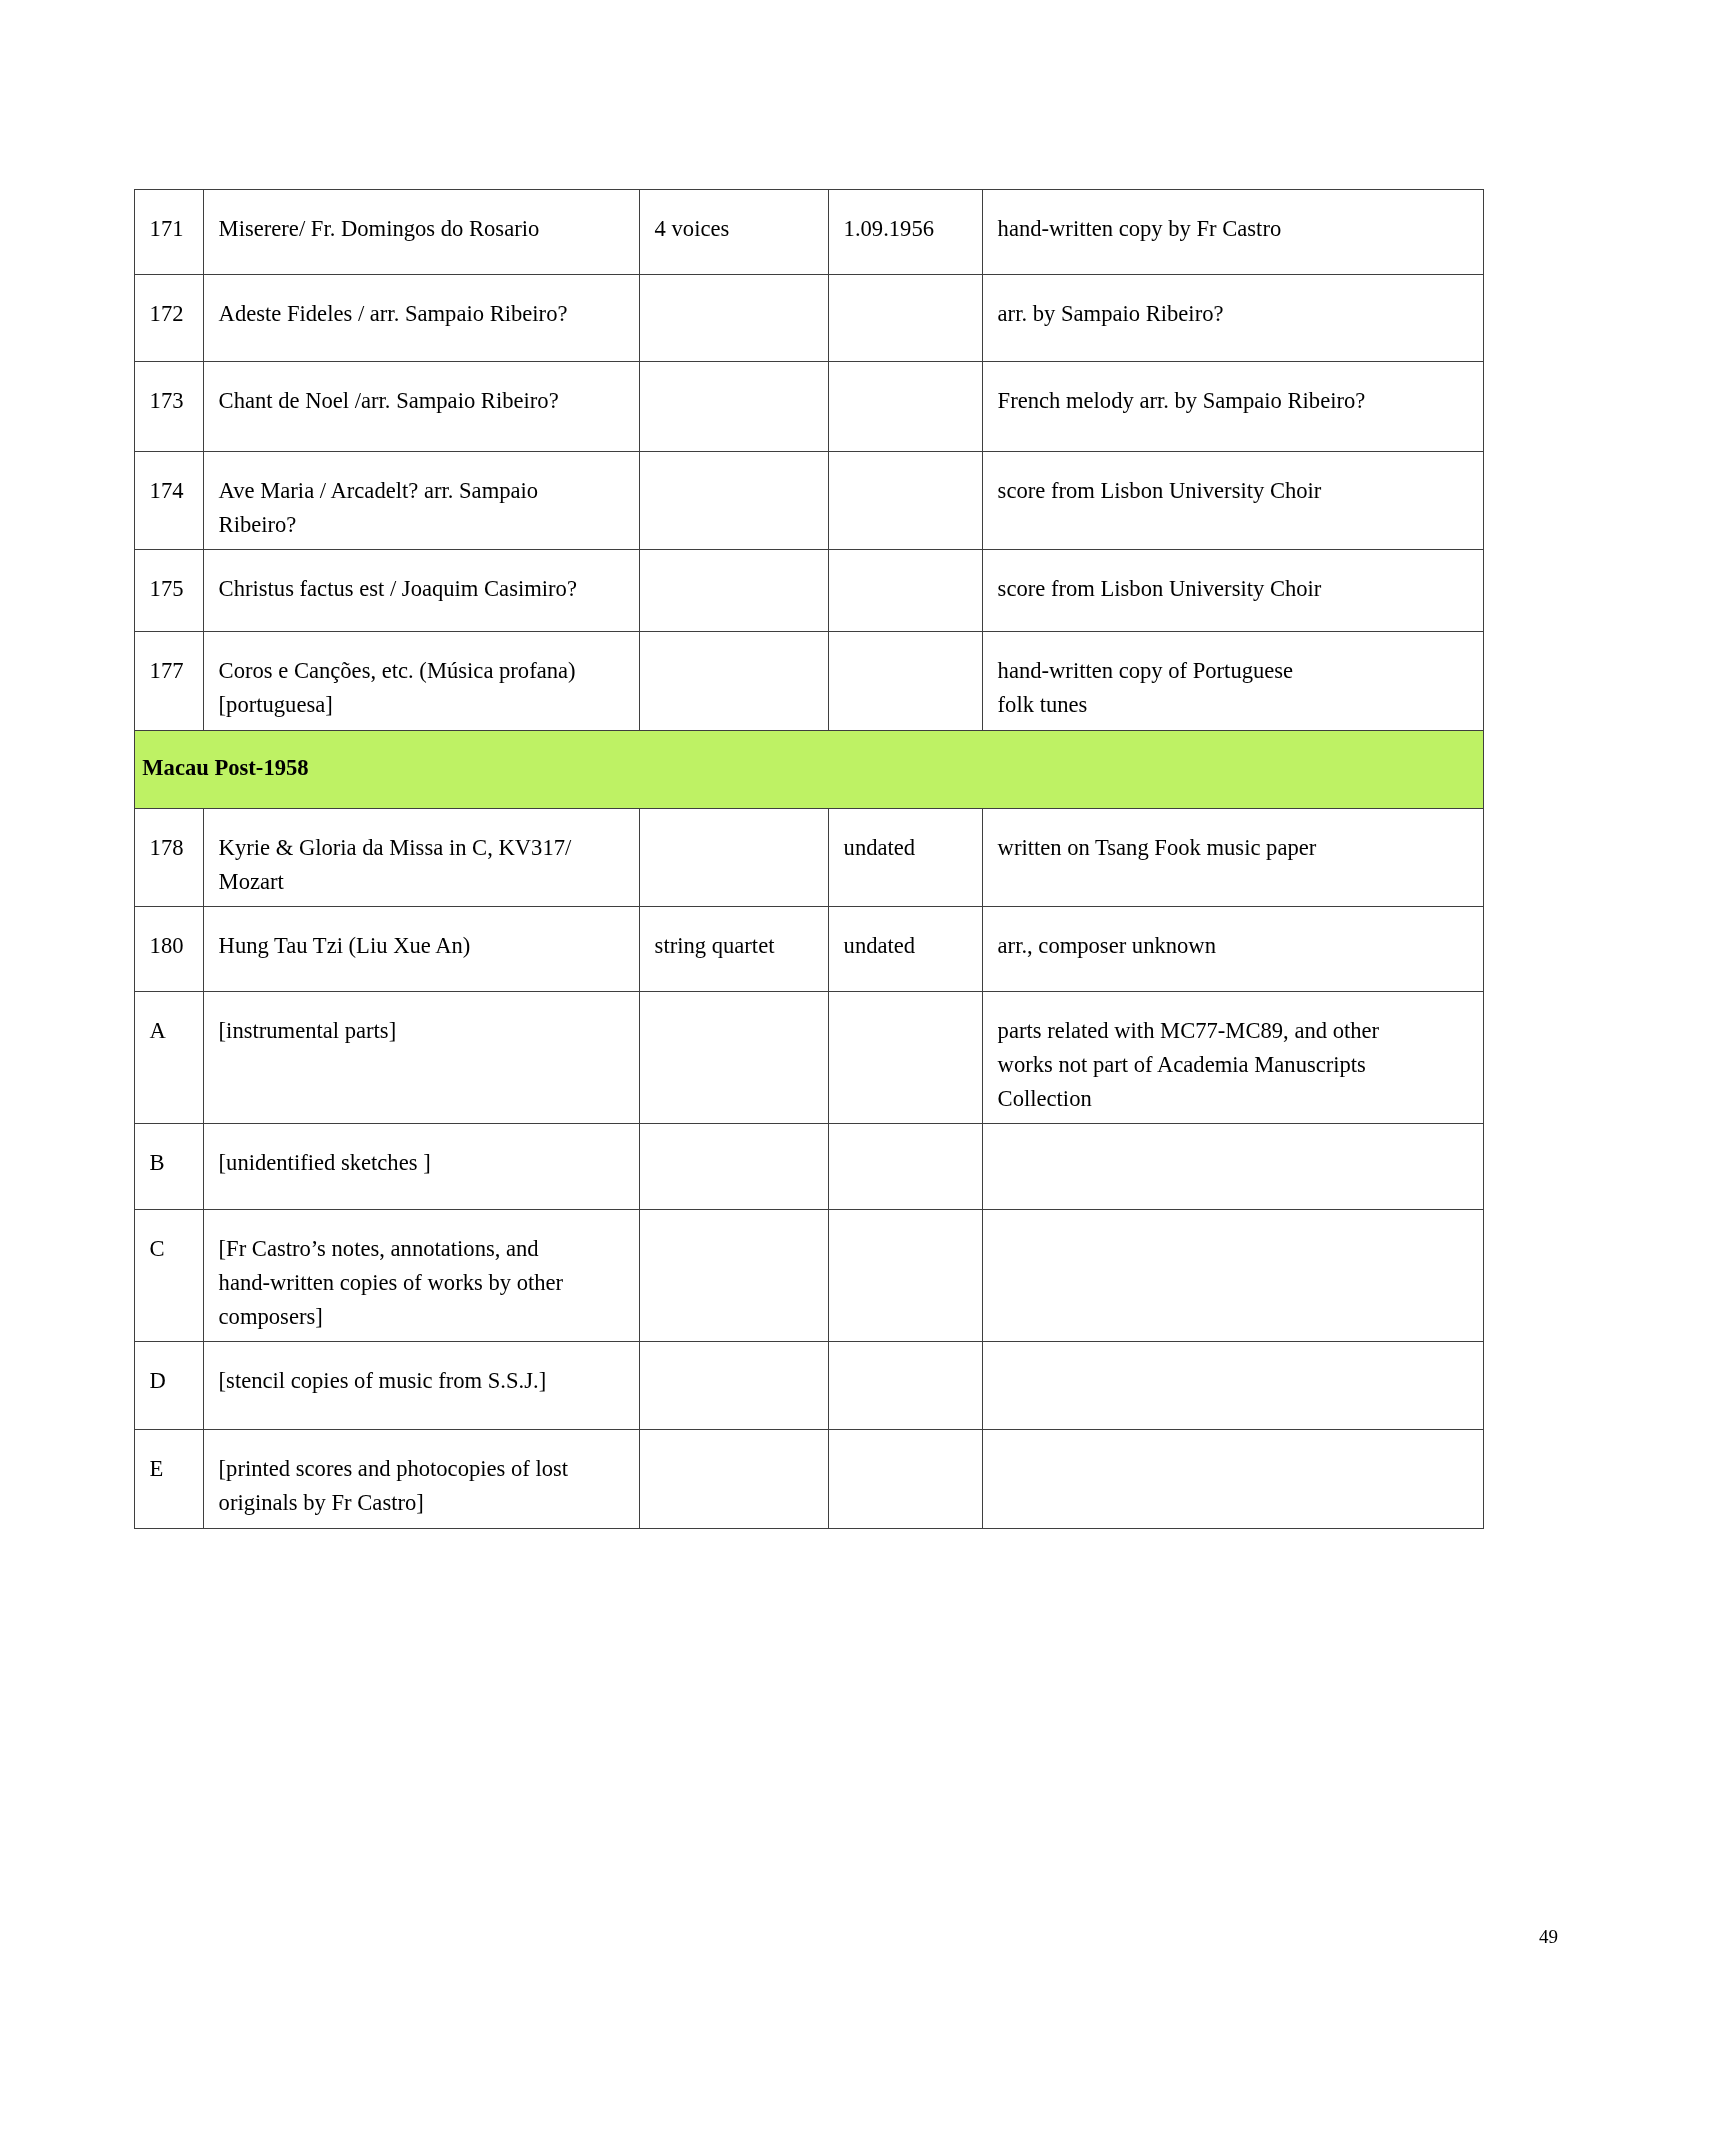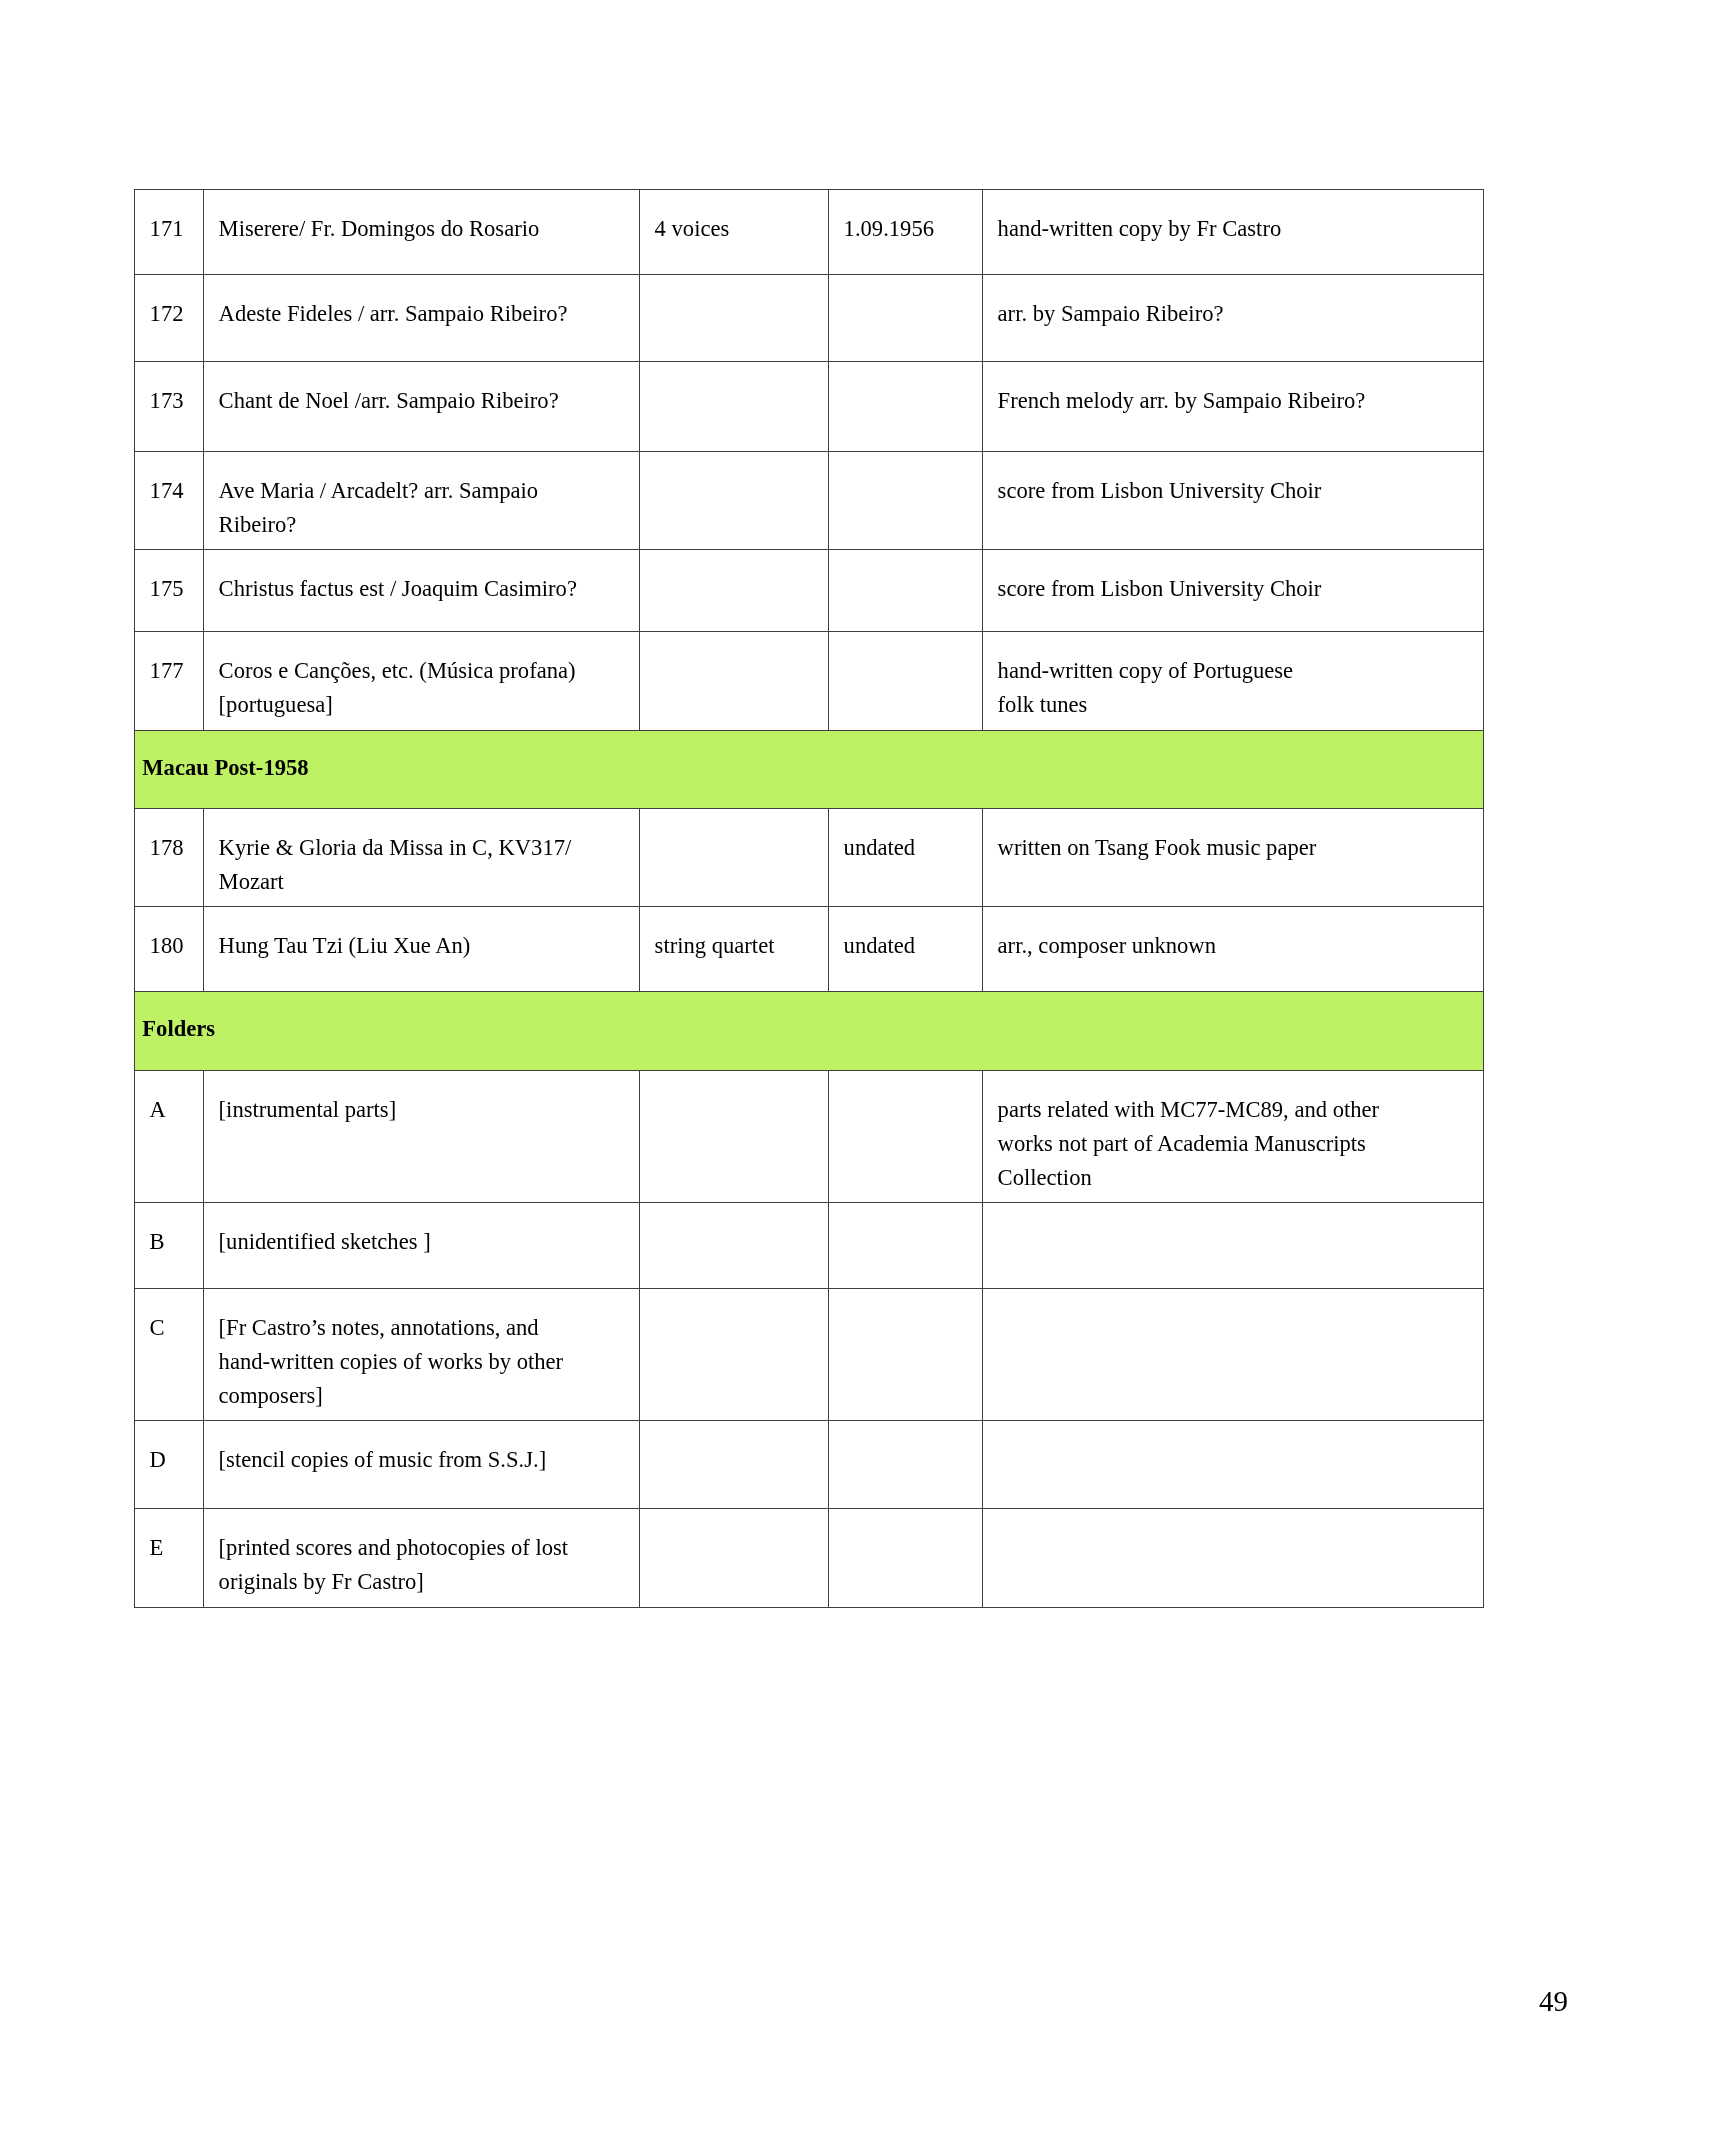--- a/index.html
+++ b/index.html
@@ -39,22 +39,22 @@
   td.cell-notes  { padding-left: 14.6px; }
   tr.section-row td {
     background: #bef264;
     font-weight: bold;
     padding: 20.4px 10.2px 7.3px 7.3px;
     white-space: normal;
   }
   .page-number {
     position: absolute;
     left: 1539px;
-    top: 1984px;
-    font-size: 29px;
+    top: 1920px;
+    font-size: 19px;
     line-height: 34px;
   }
 </style>
 </head>
 <body>
 
 <div class="page">
   <table class="catalog">
     <colgroup>
       <col style="width:69px">
@@ -120,23 +120,20 @@
           <td class="cell-date">undated</td>
           <td class="cell-notes">written on Tsang Fook music paper</td>
         </tr>
         <tr class="entry-row" style="height: 85px;">
           <td class="cell-num">180</td>
           <td class="cell-title">Hung Tau Tzi (Liu Xue An)</td>
           <td class="cell-voices">string quartet</td>
           <td class="cell-date">undated</td>
           <td class="cell-notes">arr., composer unknown</td>
         </tr>
-        <tr class="section-row" style="height: 79px;">
-          <td colspan="5">Folders</td>
-        </tr>
         <tr class="entry-row" style="height: 131px;">
           <td class="cell-num">A</td>
           <td class="cell-title">[instrumental parts]</td>
           <td class="cell-voices"></td>
           <td class="cell-date"></td>
           <td class="cell-notes">parts related with MC77-MC89, and other
 works not part of  Academia Manuscripts
 Collection</td>
         </tr>
         <tr class="entry-row" style="height: 86px;">

